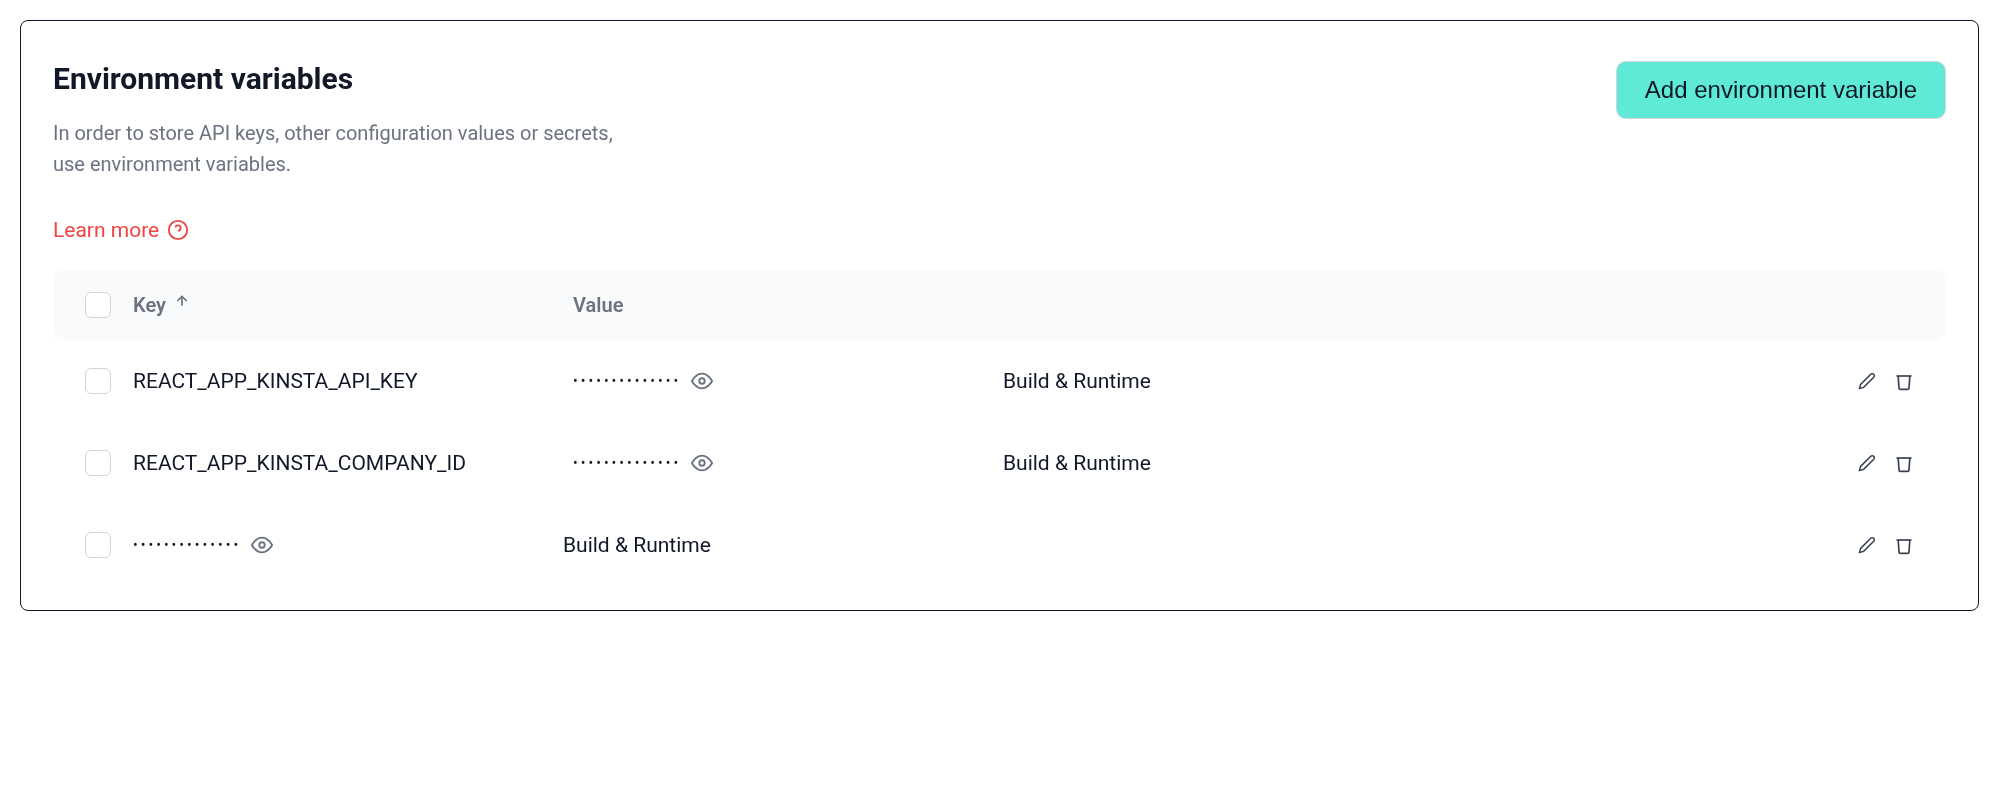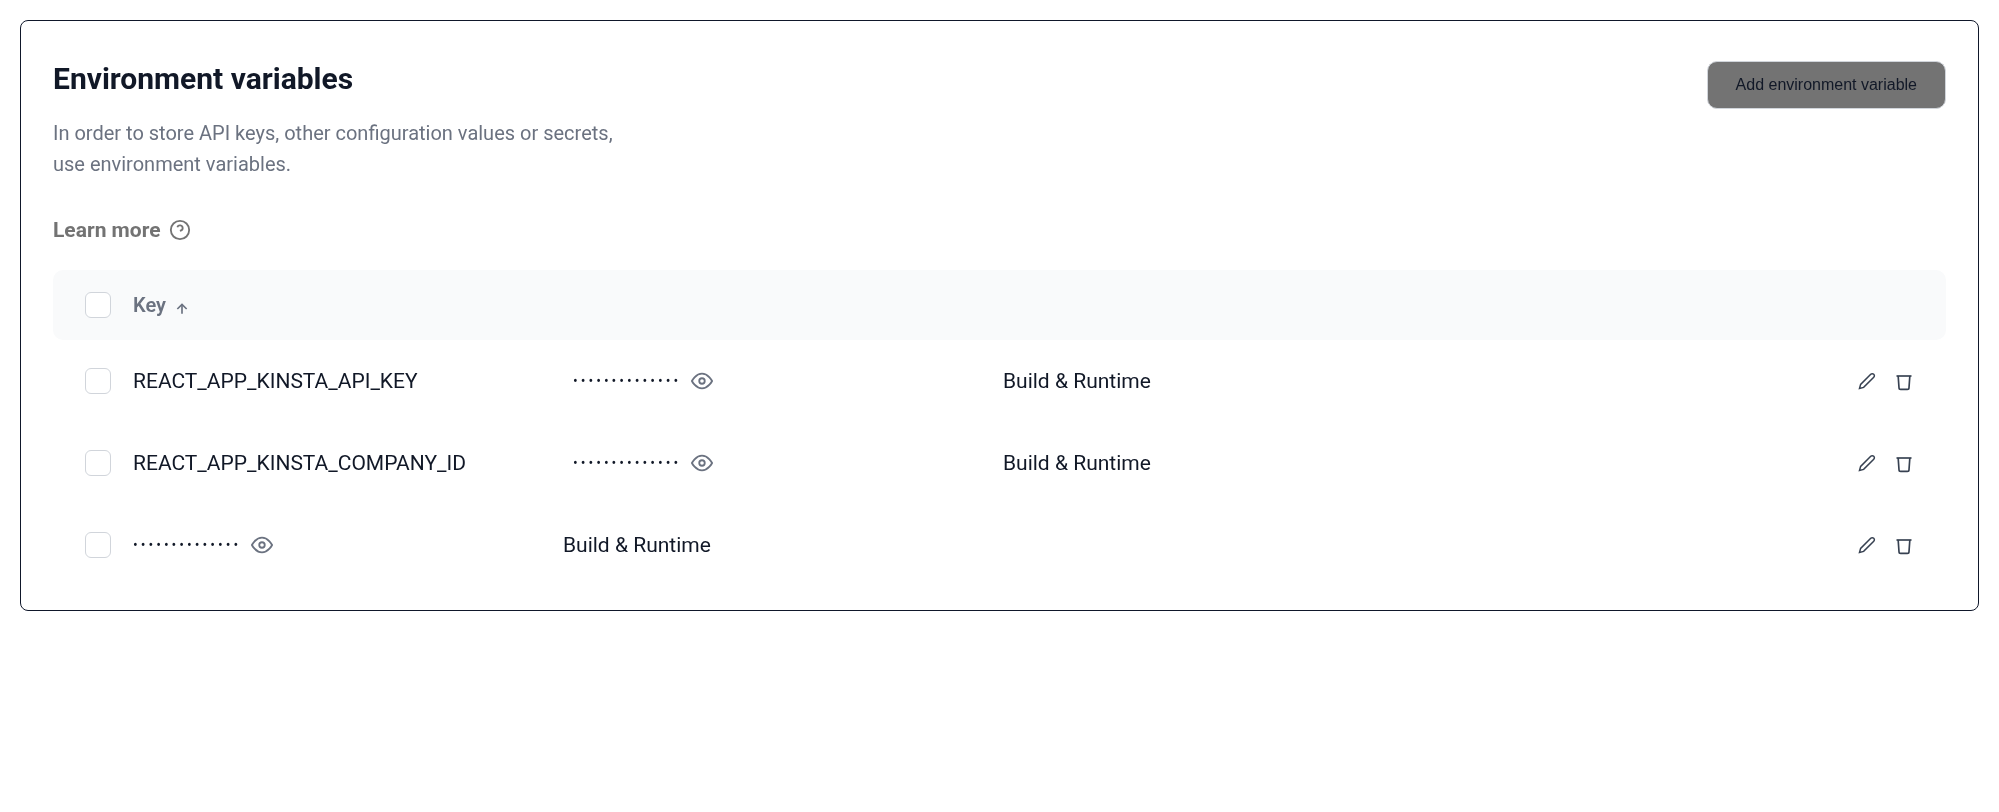--- a/index.html
+++ b/index.html
@@ -33,37 +33,37 @@
       font-weight: 700;
       color: #111827;
       margin-bottom: 22px;
     }
     .description {
       font-size: 20px;
       color: #6b7280;
       line-height: 1.55;
     }
     .add-btn {
-      background: #737373;
+      background: #5eead4;
       border: 1px solid #d1d5db;
       border-radius: 10px;
       padding: 14px 28px;
-      font-size: 16px;
+      font-size: 24px;
       font-weight: 500;
       color: #111827;
       cursor: pointer;
       white-space: nowrap;
     }
     .learn-more {
       display: inline-flex;
       align-items: center;
       gap: 8px;
       font-size: 21px;
-      font-weight: 700;
-      color: #737373;
+      font-weight: 400;
+      color: #ef4444;
       margin-top: 30px;
       margin-bottom: 28px;
       cursor: pointer;
     }
     .learn-more svg {
       width: 22px;
       height: 22px;
     }
     .table-header {
       display: flex;
@@ -76,21 +76,21 @@
       color: #6b7280;
     }
     .col-check {
       width: 48px;
       display: flex;
       align-items: center;
     }
     .col-key {
       flex: 0 0 440px;
       display: flex;
-      align-items: flex-end;
+      align-items: flex-start;
       gap: 8px;
     }
     .col-value {
       flex: 0 0 430px;
       display: flex;
       align-items: center;
       gap: 10px;
     }
     .col-available {
       flex: 1;
@@ -164,20 +164,23 @@
     </div>
     <div class="col-key">
       <span>Key</span>
       <span class="sort-arrow">
         <svg width="16" height="16" viewBox="0 0 24 24" fill="none" stroke="currentColor" stroke-width="2.5">
           <line x1="12" y1="19" x2="12" y2="5"></line>
           <polyline points="5 12 12 5 19 12"></polyline>
         </svg>
       </span>
     </div>
+    <div class="col-value">
+      <span>Value</span>
+    </div>
     <div class="col-actions"></div>
   </div>
 
   <div id="rows-container">
       <div class="table-row">
     <div class="col-check">
       <div class="checkbox"></div>
     </div>
     <div class="col-key">
       <span>REACT_APP_KINSTA_API_KEY</span>

